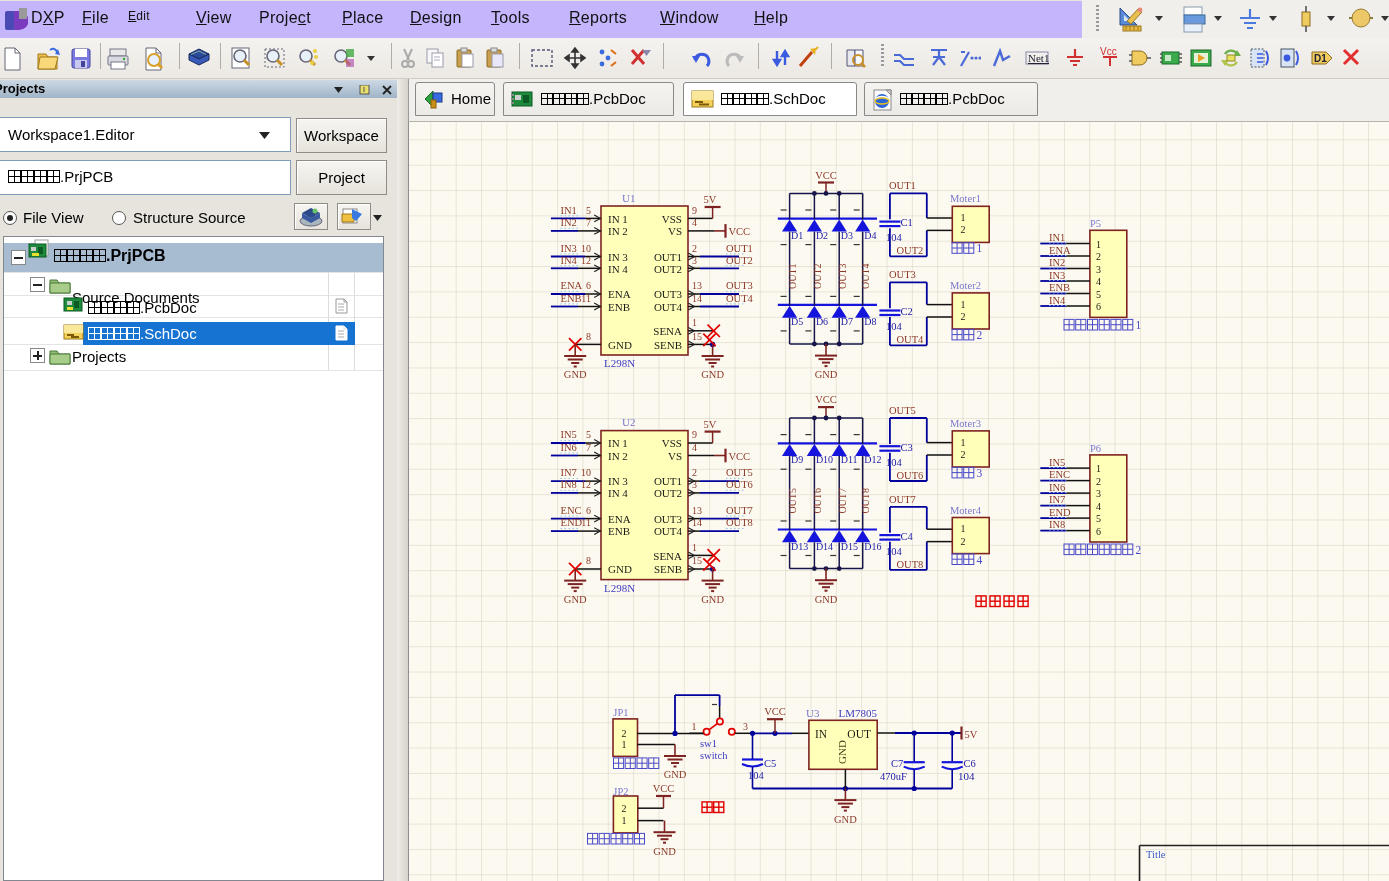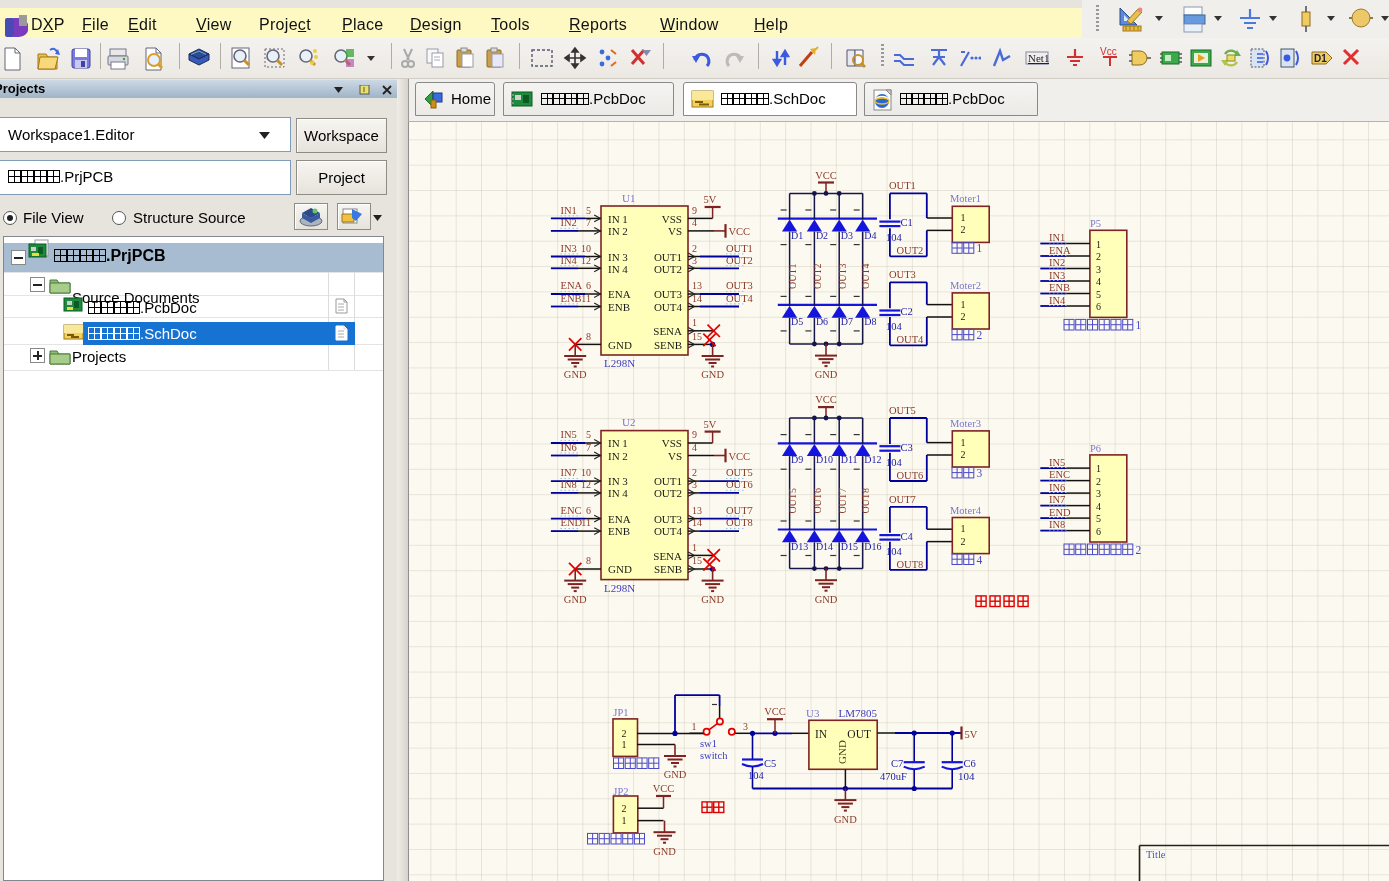--- a/index.html
+++ b/index.html
@@ -5,29 +5,29 @@
  font-family:"Liberation Sans",sans-serif;background:#e7e4dd}
 .ab{position:absolute}
 .zh{display:inline-block;vertical-align:-1px;box-sizing:border-box;width:13px;height:13.5px;
  border:1px solid currentColor;background:
  linear-gradient(currentColor,currentColor) center/100% 1px no-repeat,
  linear-gradient(currentColor,currentColor) center/1px 100% no-repeat}
 .zh.s{width:12px;height:12.5px}
 u{text-decoration:underline}
 </style></head><body>
 
-<div class="ab" style="left:0;top:8px;width:1389px;height:38px;background:#fef9c3">
+<div class="ab" style="left:0;top:1px;width:1389px;height:38px;background:#c4b5fd">
 <svg class="ab" style="left:5px;top:7px" width="23" height="25">
       <rect x="0" y="3" width="10" height="19" rx="2" fill="#4a4ab4"></rect>
       <path d="M9 3 h5 a9.5 9.5 0 0 1 0 19 h-5 z" fill="#7a3bbf"></path>
       <rect x="14" y="0" width="8" height="11" fill="#9a9a9a"></rect>
     </svg>
 <div class="ab" style="left:31px;top:8px;font-size:16px;letter-spacing:0.3px;color:#111">D<u>X</u>P</div>
 <div class="ab" style="left:82px;top:8px;font-size:16px;letter-spacing:0.3px;color:#111"><u>F</u>ile</div>
-<div class="ab" style="left:128px;top:8px;font-size:16px;letter-spacing:0.3px;color:#111"><u>E</u>dit</div>
+<div class="ab" style="left:128px;top:8px;font-size:12px;letter-spacing:0.3px;color:#111"><u>E</u>dit</div>
 <div class="ab" style="left:196px;top:8px;font-size:16px;letter-spacing:0.3px;color:#111"><u>V</u>iew</div>
 <div class="ab" style="left:259px;top:8px;font-size:16px;letter-spacing:0.3px;color:#111">Proje<u>c</u>t</div>
 <div class="ab" style="left:342px;top:8px;font-size:16px;letter-spacing:0.3px;color:#111"><u>P</u>lace</div>
 <div class="ab" style="left:410px;top:8px;font-size:16px;letter-spacing:0.3px;color:#111"><u>D</u>esign</div>
 <div class="ab" style="left:491px;top:8px;font-size:16px;letter-spacing:0.3px;color:#111"><u>T</u>ools</div>
 <div class="ab" style="left:569px;top:8px;font-size:16px;letter-spacing:0.3px;color:#111"><u>R</u>eports</div>
 <div class="ab" style="left:660px;top:8px;font-size:16px;letter-spacing:0.3px;color:#111"><u>W</u>indow</div>
 <div class="ab" style="left:754px;top:8px;font-size:16px;letter-spacing:0.3px;color:#111"><u>H</u>elp</div>
 </div>
 <div class="ab" style="left:0;top:0;width:1389px;height:38px">

